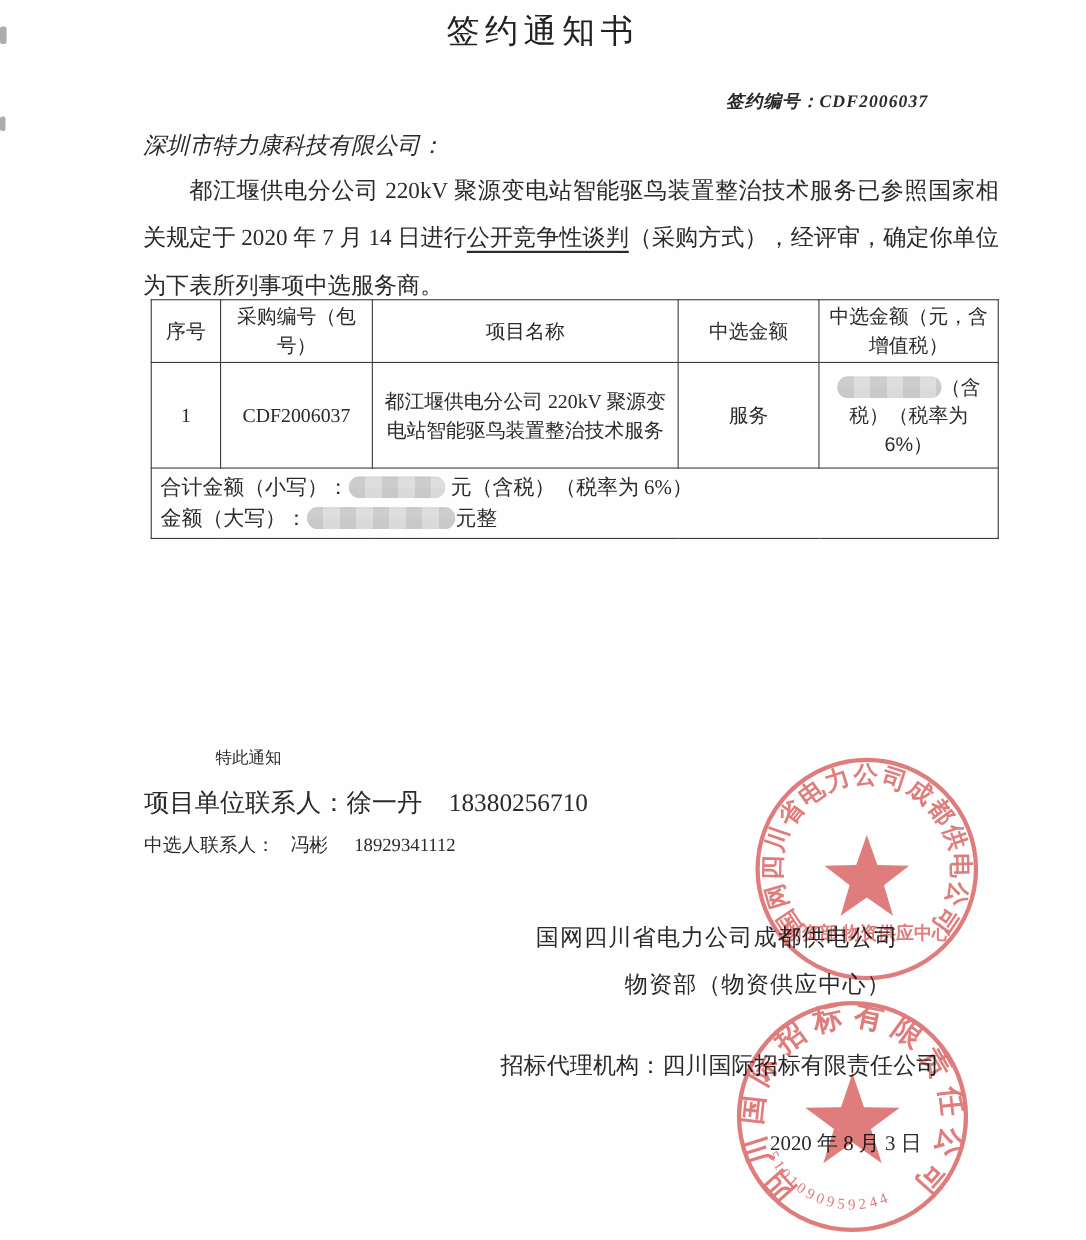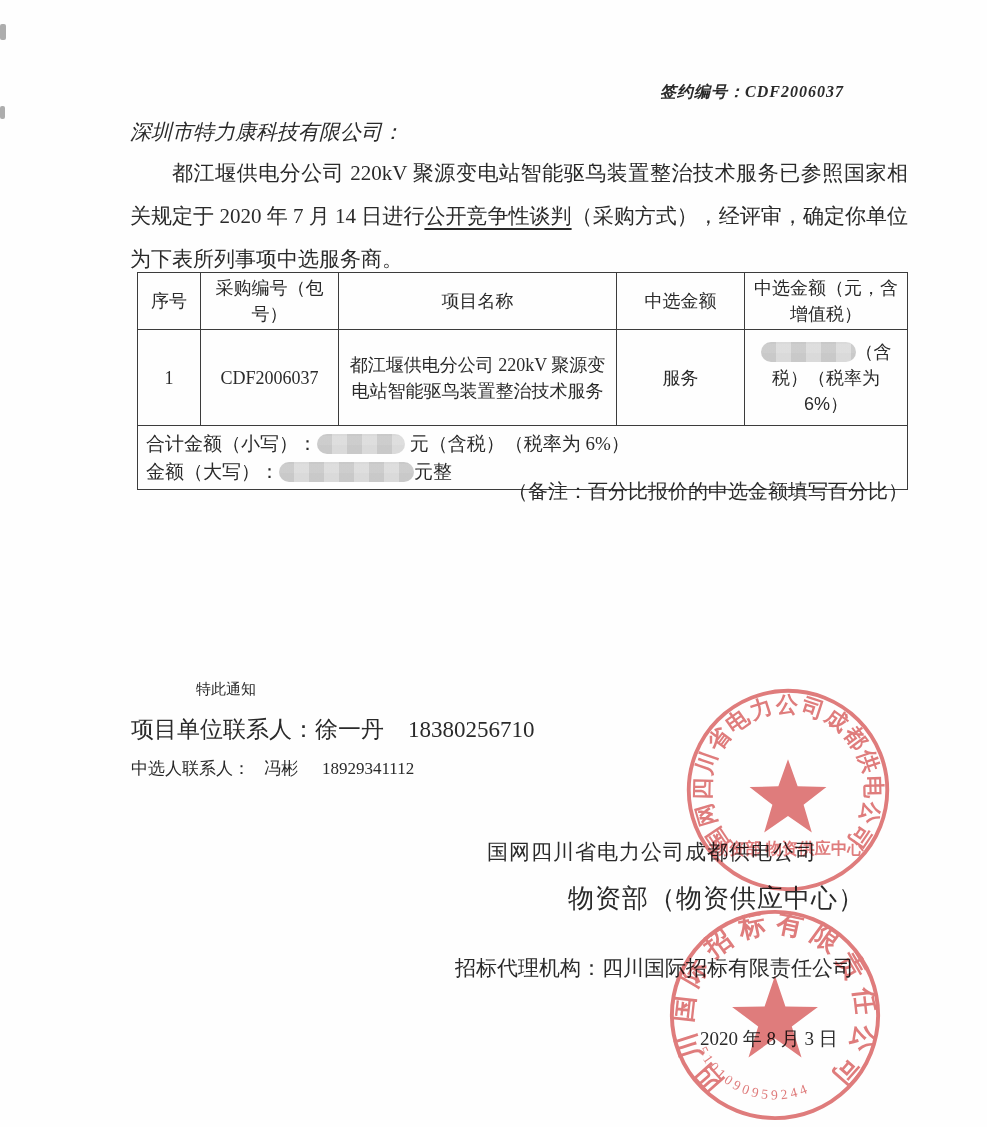--- a/index.html
+++ b/index.html
@@ -21,21 +21,21 @@
   .doc-table tbody tr.data-row{height:96px;}
   .amount-cell{font-family:"Liberation Sans","DejaVu Sans",sans-serif;font-size:18px;line-height:2.0;}
   .totals-cell{text-align:left !important;padding:4px 8px !important;font-size:19px;line-height:1.55;}
   .remark{top:478px;left:130px;width:778px;text-align:right;font-size:20px;}
   .closing{left:196px;top:680px;font-size:15px;}
   .contact1{left:131px;top:714px;font-size:23px;text-align:right;}
   .contact2{left:131px;top:757px;font-size:17px;}
   .gap-s{display:inline-block;width:14px;}
   .gap-m{display:inline-block;width:24px;}
   .signer-company{left:487px;top:838px;font-size:21px;letter-spacing:1px;}
-  .signer-dept{left:568px;top:881px;font-size:26px;letter-spacing:1px;}
+  .signer-dept{left:568px;top:881px;font-size:21px;letter-spacing:1px;}
   .agent-line{left:455px;top:942px;font-size:21px;margin-top:12px;}
   .date-line{left:700px;top:1026px;font-size:19px;}
   .redact{display:inline-block;height:20px;border-radius:10px;vertical-align:-4px;
      background:
        repeating-linear-gradient(90deg, rgba(186,186,186,.65) 0 15px, rgba(212,212,212,.65) 15px 30px),
        repeating-linear-gradient(0deg, rgba(205,205,205,.5) 0 9px, rgba(228,228,228,.5) 9px 18px);
      filter:blur(.5px);}
   .w95{width:95px;}
   .w90{width:88px;}
   .w135{width:135px;}
@@ -48,20 +48,21 @@
   .a2{top:106px;width:5px;height:13px;}
 </style>
 </head>
 <body>
 
 <div class="page">
 
   <div class="artifact a1"></div>
   <div class="artifact a2"></div>
 
+  <div class="abs doc-title">签约通知书</div>
 
   <div class="abs sign-no"><span>签约编号：</span><span>CDF2006037</span></div>
 
   <div class="abs addressee">深圳市特力康科技有限公司：</div>
 
   <div class="abs para para1 indent"><span>都江堰供电分公司 220kV 聚源变电站智能驱鸟装置整治技术服务已参照国家相关规定于 2020 年 7 月 14 日进行</span><span class="uline">公开竞争性谈判</span><span>（采购方式），经评审，确定你单位为下表所列事项中选服务商。</span></div>
 
   <table class="abs doc-table">
     <colgroup>
       <col style="width:63px">
@@ -89,21 +90,20 @@
       </tr>
       <tr>
         <td class="totals-cell" colspan="5">
           <div><span>合计金额（小写）：</span><span class="redact w90"></span> <span>元（含税）（税率为 6%）</span></div>
           <div><span>金额（大写）：</span><span class="redact w135"></span><span>元整</span></div>
         </td>
       </tr>
     </tbody>
   </table>
 
-  <div class="abs remark">（备注：百分比报价的中选金额填写百分比）</div>
 
 
   <div class="abs closing">特此通知</div>
 
   <div class="abs contact1"><span>项目单位联系人：</span><span>徐一丹</span><span class="gap-m"></span><span>18380256710</span></div>
 
   <div class="abs contact2"><span>中选人联系人：</span><span class="gap-s"></span><span>冯彬</span><span class="gap-m"></span><span>18929341112</span></div>
 
   <div class="abs signer-company">国网四川省电力公司成都供电公司</div>
   <div class="abs signer-dept">物资部（物资供应中心）</div>

